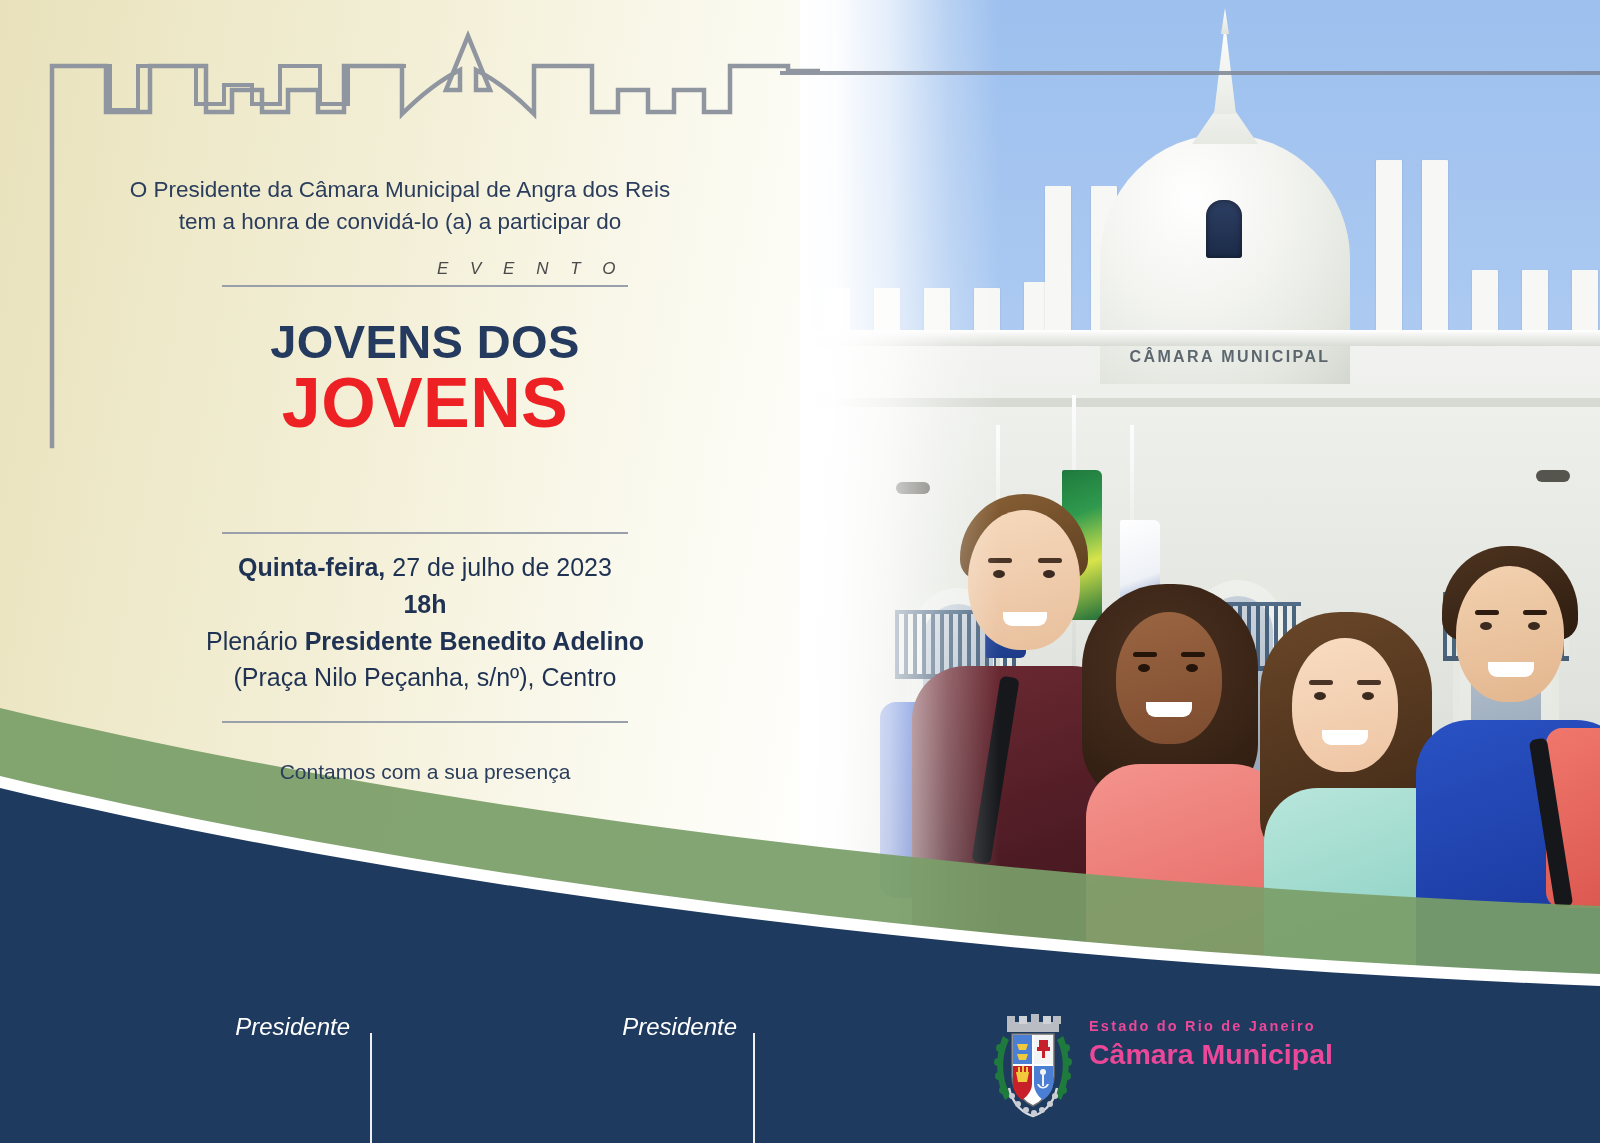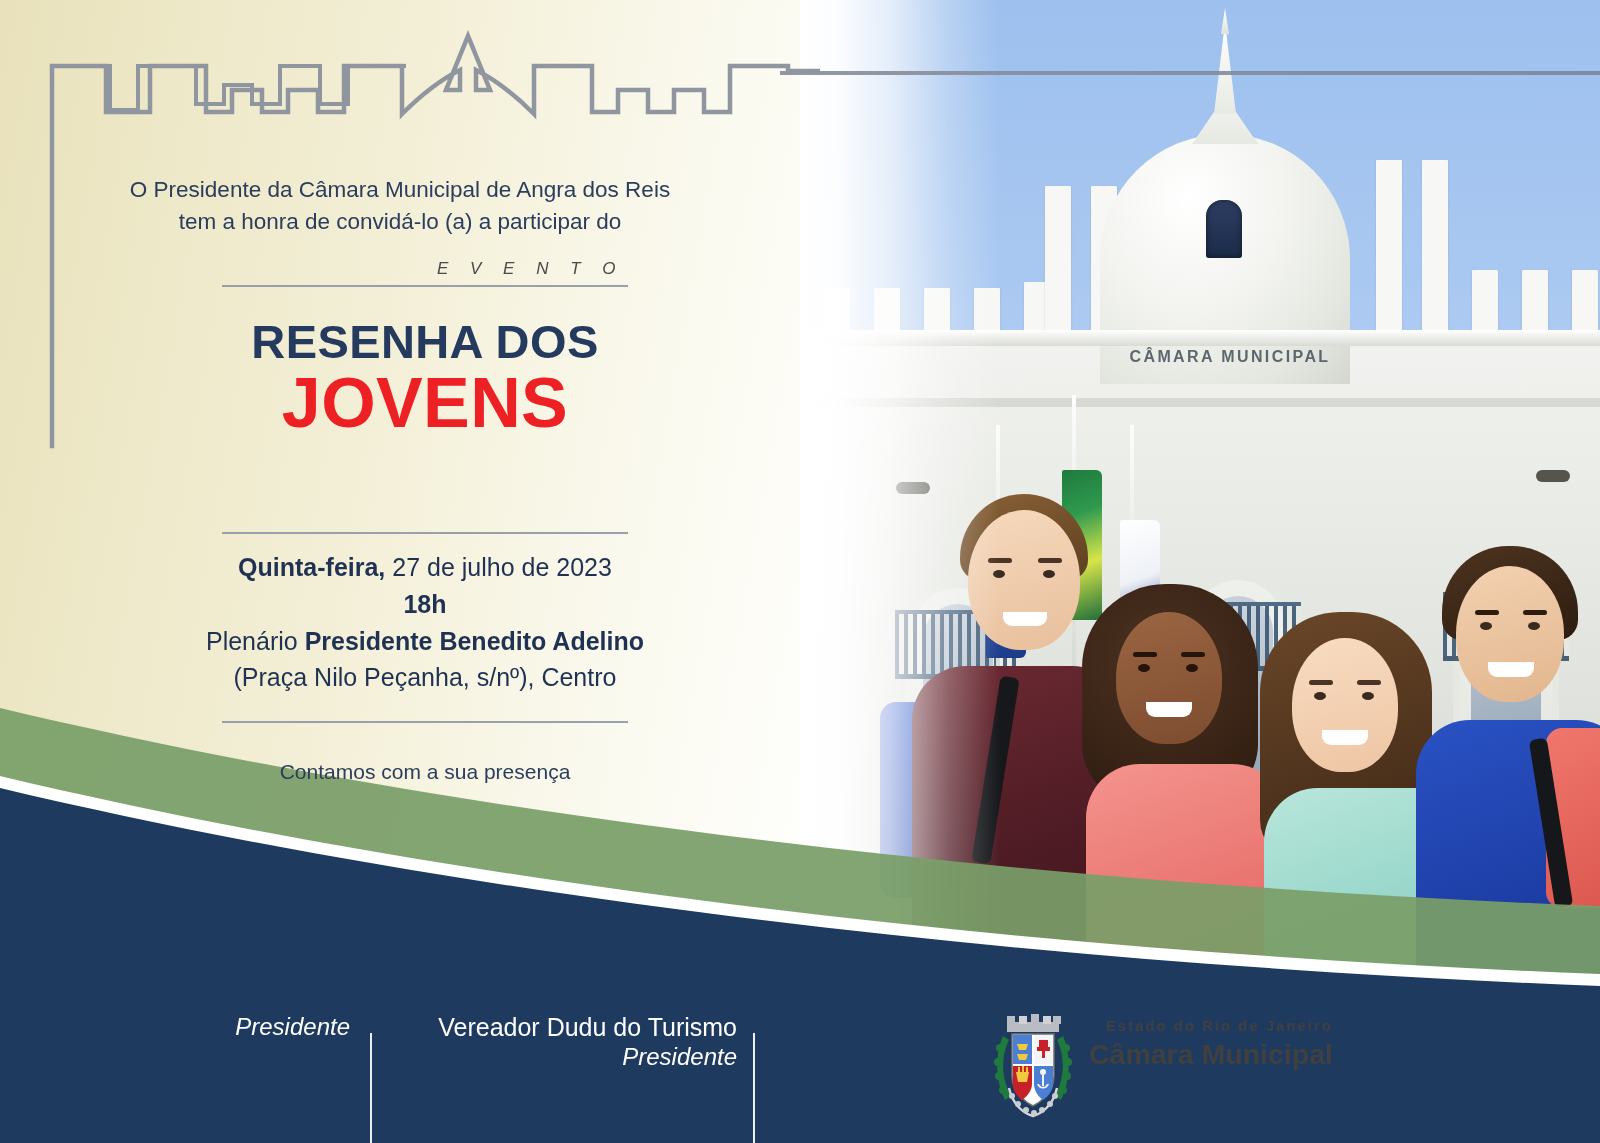--- a/index.html
+++ b/index.html
@@ -129,21 +129,21 @@
 
   
   .footer{position:absolute;left:0;top:985px;width:1600px;height:158px;}
   .sig{position:absolute;text-align:right;color:#ffffff;}
   .sig .nm{font-size:25px;line-height:1.18;}
   .sig .rl{font-size:24px;font-style:italic;line-height:1.18;}
   .vdiv{position:absolute;width:2px;background:rgba(255,255,255,.92);}
 
   .logo{position:absolute;left:985px;top:1012px;width:420px;height:110px;}
   .crest{position:absolute;left:0;top:2px;width:96px;height:106px;}
-  .logo-txt{position:absolute;left:104px;top:6px;color:#404040;text-align:right;}
+  .logo-txt{position:absolute;left:104px;top:6px;color:#ec4899;}
   .logo-state{font-size:14.5px;font-weight:700;letter-spacing:2.2px;}
   .logo-main{font-size:28.5px;font-weight:700;line-height:1.12;margin-top:5px;}
 </style>
 </head>
 <body>
 
 <div class="poster">
 
   <div class="bg-gradient"></div>
 
@@ -300,21 +300,21 @@
     <div class="intro">
       <div>O Presidente da Câmara Municipal de Angra dos Reis</div>
       <div>tem a honra de convidá-lo (a) a participar do</div>
     </div>
 
     <div class="evento-row">
       <div class="evento-word">E V E N T O</div>
       <div class="rule"></div>
     </div>
 
-    <div class="title1">RESENHA DOS</div>
+    <div class="title1">JOVENS DOS</div>
     <div class="title2">JOVENS</div>
 
     <div class="rule-top">
         <div class="rule-b"></div>
       </div>
 
     <div class="details">
       <div>
         <b>Quinta-feira,</b><span> 27 de julho de 2023</span>
       </div>
@@ -332,21 +332,20 @@
     <div class="closing">Contamos com a sua presença</div>
   </div>
 
   <div class="footer">
     <div class="sig" style="left:30px;top:28px;width:320px;">
       <div class="rl">Presidente</div>
     </div>
     <div class="vdiv" style="left:370px;top:48px;height:110px;"></div>
 
     <div class="sig" style="left:400px;top:28px;width:337px;">
-      <div class="nm">Vereador Dudu do Turismo</div>
       <div class="rl">Presidente</div>
     </div>
     <div class="vdiv" style="left:753px;top:48px;height:110px;"></div>
   </div>
 
   <div class="logo">
     <svg class="crest" viewBox="0 0 96 106">
 
       <g>
         <rect x="22" y="8" width="52" height="10" fill="#b9bcc2"></rect>

